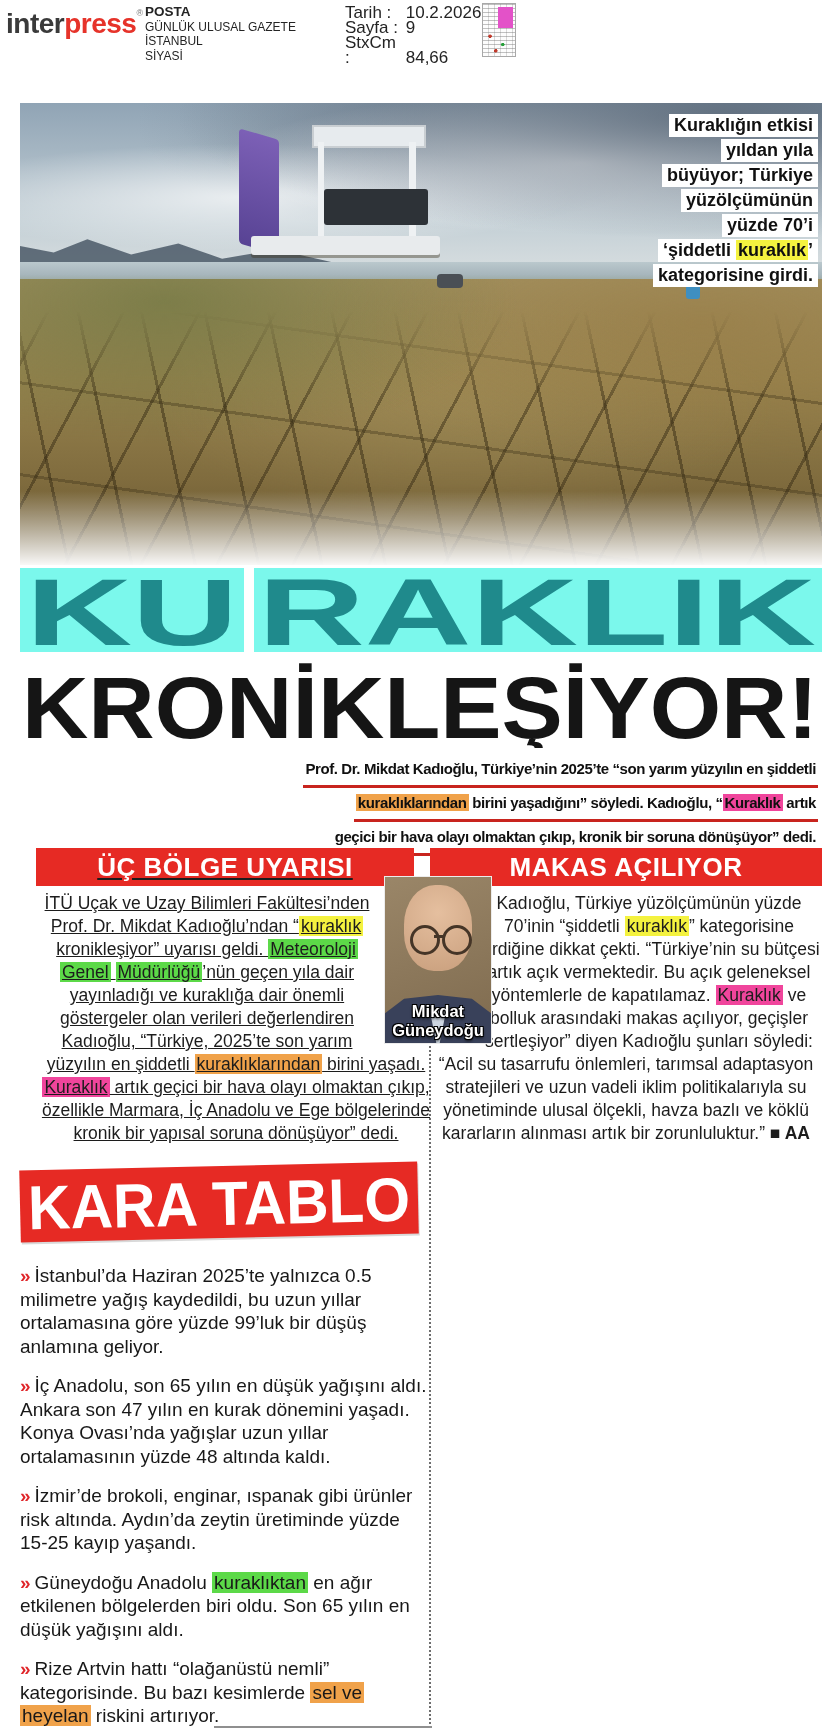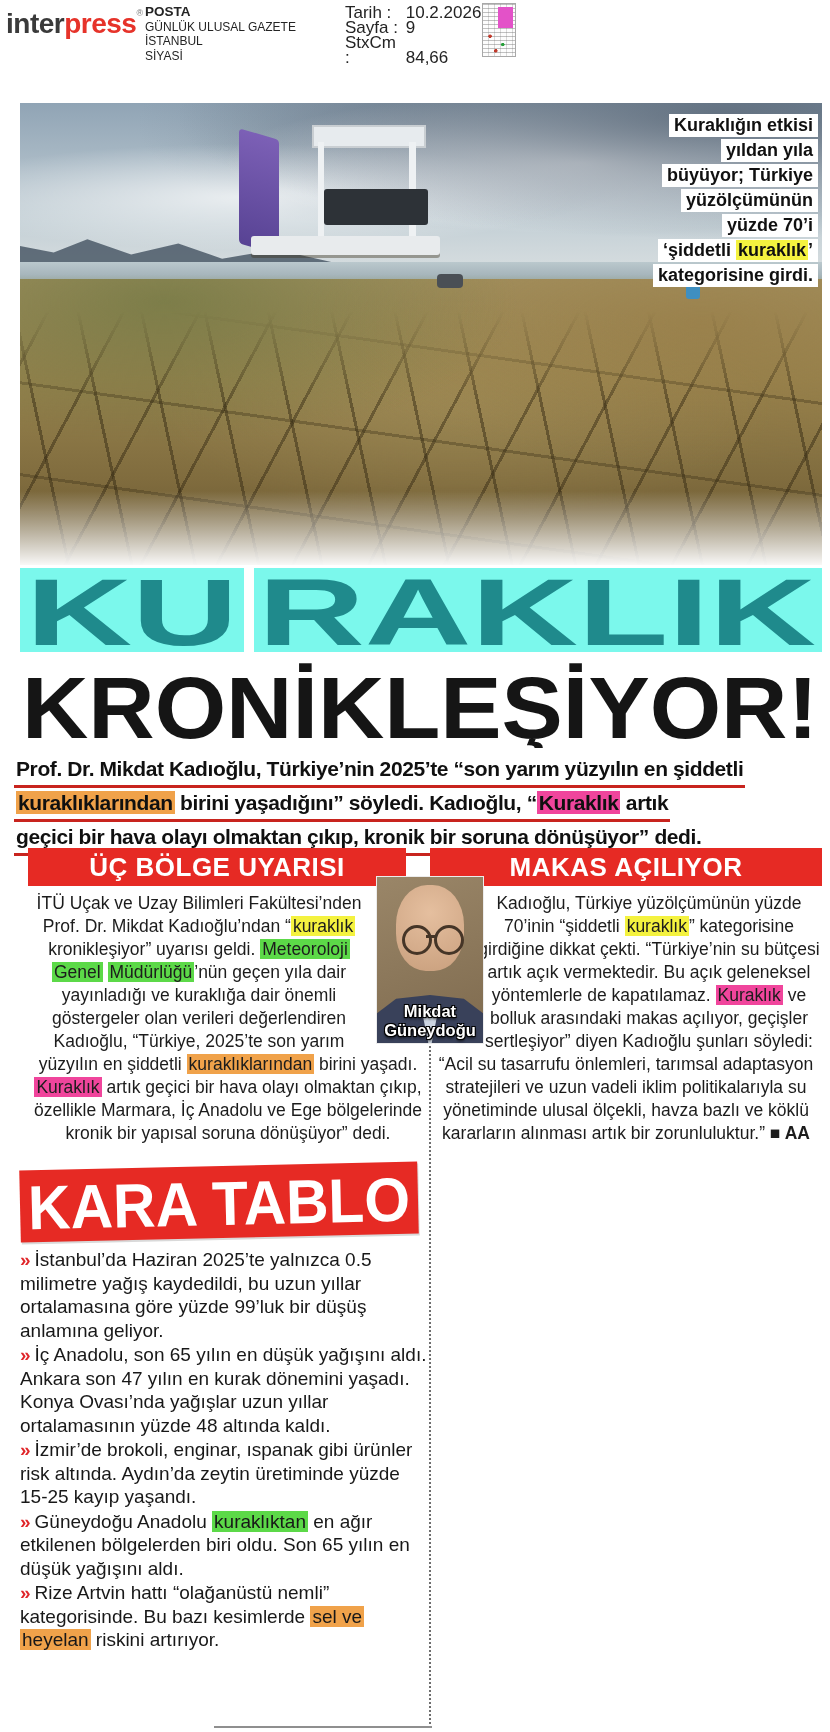--- a/index.html
+++ b/index.html
@@ -70,38 +70,38 @@
   .hl1{position:absolute;top:568px;left:20px;width:802px;height:84px;display:flex;gap:10px;}
   .hl1-block{background:#7bf8ec;height:84px;}
   .hl1-ku{width:224px;}
   .hl1-raklik{flex:1;}
   .hl1 svg,.hl2 svg,.kara-banner svg{display:block;}
   .hl1 text{fill:#1f8a8c;font-weight:800;font-family:"Liberation Sans","DejaVu Sans",sans-serif;}
   .hl2{position:absolute;top:654px;left:20px;width:802px;height:94px;}
   .hl2 text{fill:#151515;font-weight:800;font-family:"Liberation Sans","DejaVu Sans",sans-serif;}
 
   
-  .deck{position:absolute;top:754px;left:14px;width:804px;text-align:left;
-        font-weight:700;font-size:21px;letter-spacing:-0.4px;color:#101010;}
+  .deck{position:absolute;top:754px;left:14px;width:804px;text-align:right;
+        font-weight:700;font-size:15px;letter-spacing:-0.4px;color:#101010;}
   .deck-line{line-height:30px;}
   .deck-line .item-text{display:inline-block;white-space:nowrap;border-bottom:3px solid #c8241e;padding:0 2px 1px;}
 
   
   .hl{padding:0 2px;box-decoration-break:clone;-webkit-box-decoration-break:clone;}
   .hl-yellow{background:#f4f23f;}
   .hl-green{background:#5cd948;}
   .hl-orange{background:#f0a24a;}
   .hl-pink{background:#f0459c;}
   .b{font-weight:800;}
 
   
   .columns{position:absolute;top:848px;left:20px;width:802px;}
   .red-bar{height:38px;background:#e62a24;color:#fff;display:flex;align-items:center;justify-content:center;
            font-weight:800;font-size:26px;letter-spacing:.5px;}
-  .col-left{position:absolute;left:8px;top:0;width:400px;}
+  .col-left{position:absolute;left:16px;top:0;width:400px;text-decoration:underline;}
   .col-left .red-bar{width:378px;}
   .col-right{position:absolute;left:410px;top:0;width:392px;}
   .col-body{margin-top:6px;font-size:17.5px;line-height:23px;text-align:center;color:#1c1c1c;}
   .sp-r{float:right;width:58px;height:158px;}
   .sp-l{float:left;width:46px;height:158px;}
   .divider-dotted{position:absolute;left:429px;top:898px;height:830px;width:0;border-left:2px dotted #6d6d6d;}
 
   
   .portrait{position:absolute;left:348px;top:28px;width:106px;height:166px;margin:0;z-index:5;
             background:linear-gradient(160deg,#9a8668,#7e6a4e);border:1px solid #ececec;overflow:hidden;}
@@ -121,21 +121,21 @@
   .portrait-cap-line{line-height:19px;}
 
   
   .kara-banner{position:absolute;top:1166px;left:20px;width:398px;height:72px;background:#e62a24;
                transform:rotate(-1.3deg);box-shadow:1px 2px 0 rgba(0,0,0,.15);}
   .kara-banner text{fill:#ffffff;font-weight:800;font-family:"Liberation Sans","DejaVu Sans",sans-serif;}
 
   
   .bullets{position:absolute;top:1248px;left:20px;width:412px;font-size:19px;line-height:23.5px;
            color:#181818;text-align:left;}
-  .bullet-item{margin-bottom:1px;}
+  .bullet-item{margin-bottom:1px;margin-top:16px;}
   .bullet-mark{color:#e0262a;font-weight:800;margin-right:6px;letter-spacing:-2px;}
 
   .bottom-rule{position:absolute;top:1726px;left:214px;width:218px;height:2px;background:#8f8f8f;}
 </style>
 </head>
 <body>
 
 <div class="page">
 
   <div class="meta-header">

